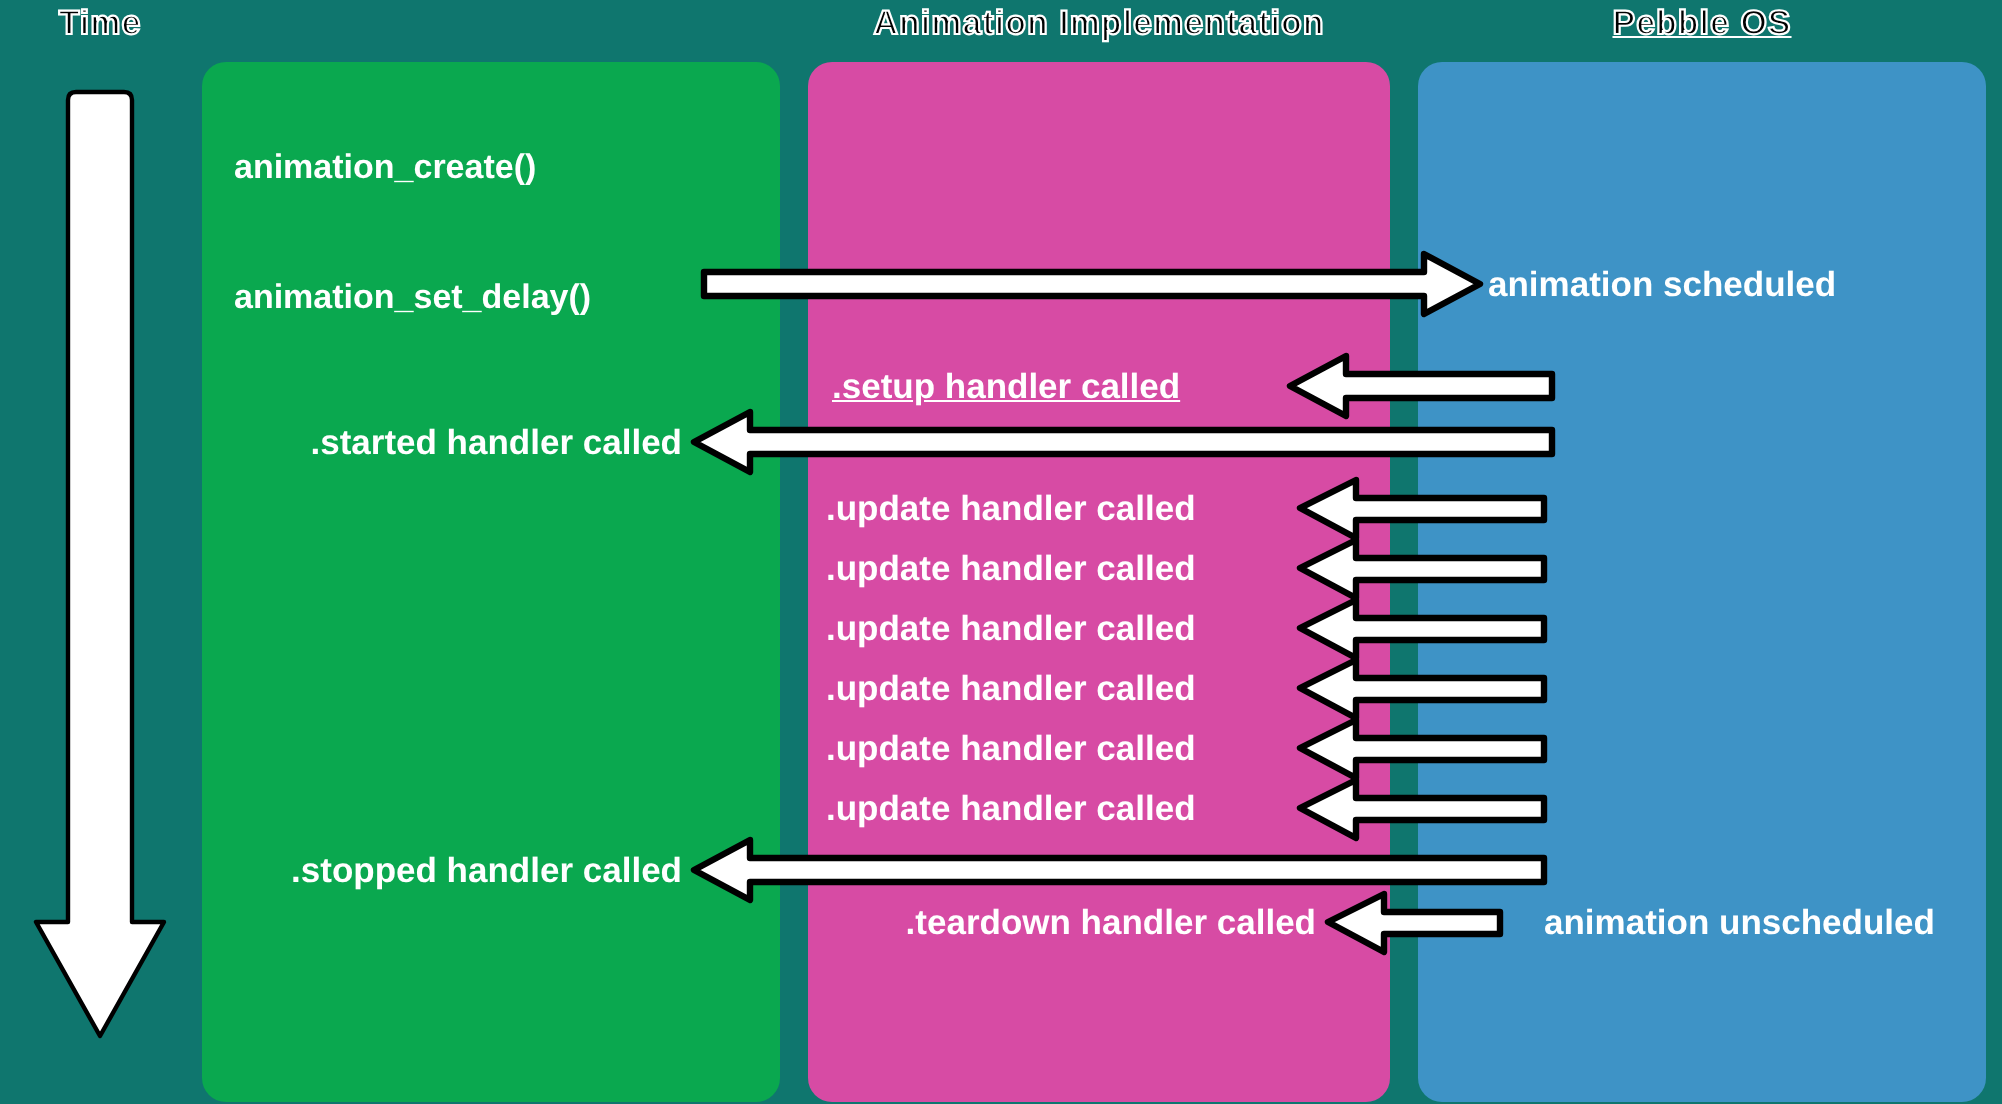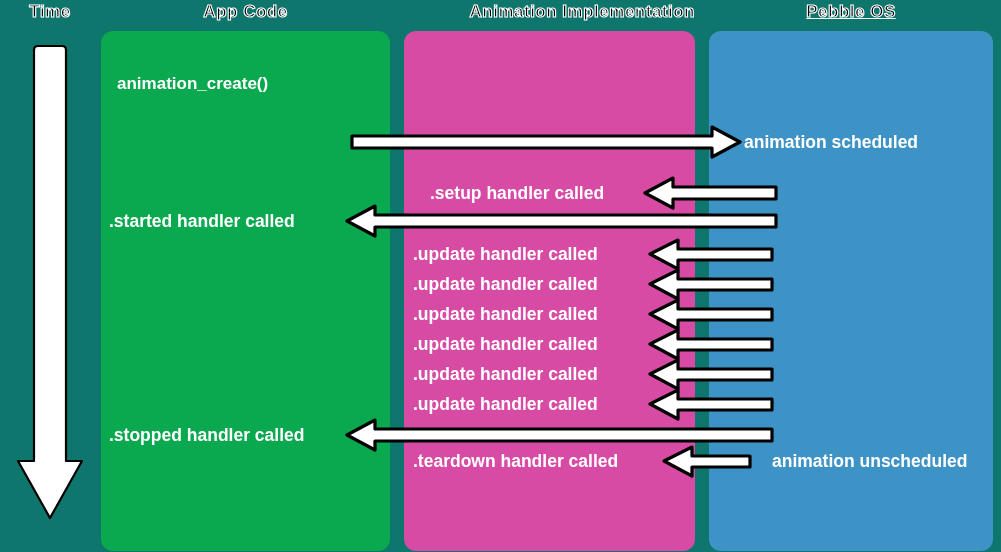--- a/index.html
+++ b/index.html
@@ -13,21 +13,21 @@
   
   .col-header{
     position:absolute;top:0px;height:24px;line-height:24px;
     font-size:17px;font-weight:bold;letter-spacing:.5px;
     color:#000;
     -webkit-text-stroke:1.1px #ffffff;
     text-align:center;white-space:nowrap;
   }
   #hdr-time{left:0px;width:100px;}
   #hdr-app{left:101px;width:289px;}
-  #hdr-impl{left:404px;width:291px;text-align:right;}
+  #hdr-impl{left:404px;width:291px;}
   #hdr-os{left:709px;width:284px;text-decoration:underline;}
 
   
   .panel{
     position:absolute;top:31px;height:520px;
     border-radius:12px;
     box-sizing:border-box;
   }
   #panel-app  {left:101px;width:289px;background:#0aa84f;}
   #panel-impl {left:404px;width:291px;background:#d74ba4;}
@@ -42,45 +42,45 @@
     color:#ffffff;font-weight:bold;font-size:17px;line-height:21.5px;
     white-space:pre;
   }
   #code-block div{white-space:pre;}
 
   
   .lbl{
     position:absolute;color:#ffffff;font-weight:bold;
     font-size:17.5px;line-height:20px;white-space:nowrap;
   }
-  .lbl.right{text-align:left;}
+  .lbl.right{text-align:right;}
 
   
   #arrows{position:absolute;left:0;top:0;width:1001px;height:552px;}
 </style>
 </head>
 <body>
 
 <div id="stage">
 
   <div class="col-header" id="hdr-time">Time</div>
-  <div class="col-header" id="hdr-app">App Code</div>
   <div class="col-header" id="hdr-impl">Animation Implementation</div>
   <div class="col-header" id="hdr-os">Pebble OS</div>
 
   <div class="panel" id="panel-app"></div>
   <div class="panel" id="panel-impl"></div>
   <div class="panel" id="panel-os"></div>
 
   <svg id="time-arrow" viewBox="0 0 76 500">
     <path d="M 26 10 L 50 10 Q 54 10 54 14 L 54 425 L 70 425 L 38 482 L 6 425 L 22 425 L 22 14 Q 22 10 26 10 Z" fill="#ffffff" stroke="#000000" stroke-width="2.2" stroke-linejoin="round"></path>
   </svg>
 
   <div id="code-block">
     <div>animation_create()</div>
+    <div>animation_set_delay()</div>
   </div>
 
   <svg id="arrows" viewBox="0 0 1001 552">
 
     <path d="M 352 136 L 712 136 L 712 127 L 740 142 L 712 157 L 712 148 L 352 148 Z" fill="#ffffff" stroke="#000000" stroke-width="3.2" stroke-linejoin="round"></path>
 
     <path d="M 776 187 L 673 187 L 673 178 L 645 193 L 673 208 L 673 199 L 776 199 Z" fill="#ffffff" stroke="#000000" stroke-width="3.2" stroke-linejoin="round"></path>
 
     <path d="M 776 215 L 375 215 L 375 206 L 347 221 L 375 236 L 375 227 L 776 227 Z" fill="#ffffff" stroke="#000000" stroke-width="3.2" stroke-linejoin="round"></path>
 
@@ -91,21 +91,21 @@
     <path d="M 772 369 L 678 369 L 678 360 L 650 374 L 678 389 L 678 380 L 772 380 Z" fill="#ffffff" stroke="#000000" stroke-width="3.2" stroke-linejoin="round"></path>
     <path d="M 772 399 L 678 399 L 678 390 L 650 404 L 678 419 L 678 410 L 772 410 Z" fill="#ffffff" stroke="#000000" stroke-width="3.2" stroke-linejoin="round"></path>
 
     <path d="M 772 429 L 375 429 L 375 420 L 347 435 L 375 450 L 375 441 L 772 441 Z" fill="#ffffff" stroke="#000000" stroke-width="3.2" stroke-linejoin="round"></path>
 
     <path d="M 750 456 L 692 456 L 692 447 L 664 461 L 692 476 L 692 467 L 750 467 Z" fill="#ffffff" stroke="#000000" stroke-width="3.2" stroke-linejoin="round"></path>
   </svg>
 
   <div class="lbl" style="left:744px;top:132px;">animation scheduled</div>
 
-  <div class="lbl" style="left:430px;top:183px;">.setup handler called</div>
+  <div class="lbl" style="left:416px;top:183px;text-decoration:underline;">.setup handler called</div>
 
   <div class="lbl right" style="left:109px;top:211px;width:232px;">.started handler called</div>
 
   <div class="lbl" style="left:413px;top:244px;">.update handler called</div>
   <div class="lbl" style="left:413px;top:274px;">.update handler called</div>
   <div class="lbl" style="left:413px;top:304px;">.update handler called</div>
   <div class="lbl" style="left:413px;top:334px;">.update handler called</div>
   <div class="lbl" style="left:413px;top:364px;">.update handler called</div>
   <div class="lbl" style="left:413px;top:394px;">.update handler called</div>
 

